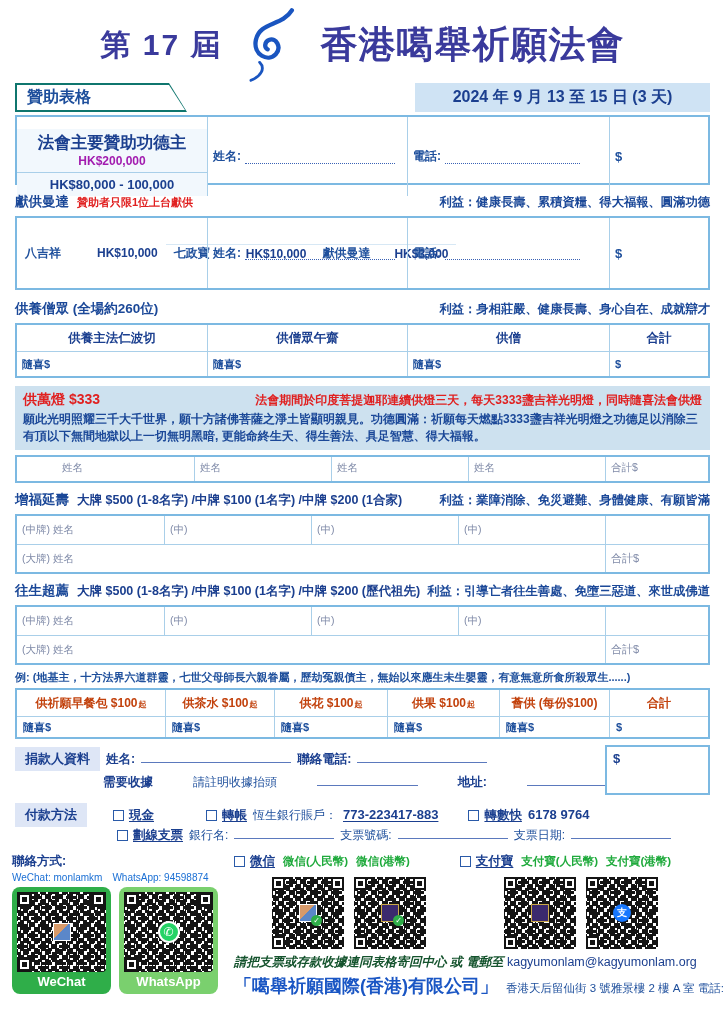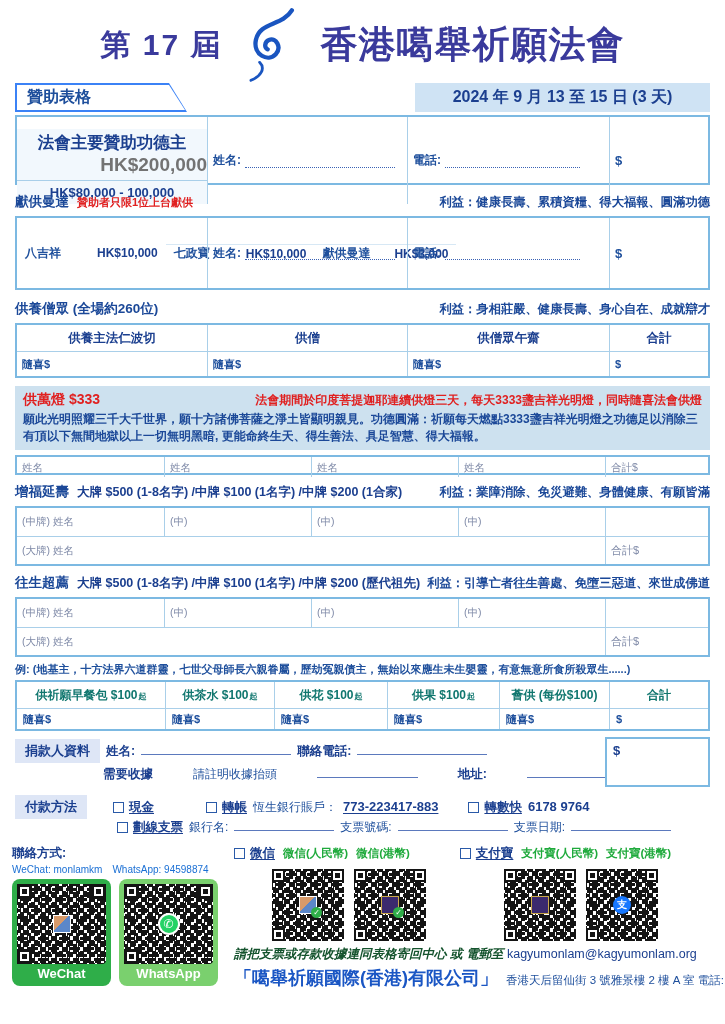--- a/index.html
+++ b/index.html
@@ -8,21 +8,21 @@
   .page { position:relative; width:725px; height:1024px; }
 
   
   .hdr { display:flex; align-items:center; justify-content:center; gap:18px; padding-top:10px; height:80px; }
   .ed { font-size:30px; font-weight:bold; color:#3a3a9c; letter-spacing:2px; }
   .logo svg { display:block; }
   .ttl { font-size:37px; font-weight:bold; color:#3a3a9c; letter-spacing:1px; }
 
   
   .tabrow { display:flex; justify-content:space-between; align-items:flex-end; margin:2px 15px 0; height:30px; }
-  .tab-outer { position:relative; width:172px; height:29px; background:#3b82f6;
+  .tab-outer { position:relative; width:172px; height:29px; background:#0f766e;
     clip-path:polygon(0 0, calc(100% - 18px) 0, 100% 100%, 0 100%); }
   .tab-inner { position:absolute; left:2px; top:2px; bottom:2px; right:2px; background:#fff;
     clip-path:polygon(0 0, calc(100% - 16px) 0, 100% 100%, 0 100%);
     display:flex; align-items:center; padding-left:10px; font-size:16px; font-weight:bold; color:#1e4f9c; }
   .datebar { width:295px; height:29px; background:#cfe3f4; display:flex; align-items:center; justify-content:center;
     font-size:16px; font-weight:bold; color:#1b3f8f; }
 
   
   .box { border:2px solid #7cb9e2; margin:3px 15px 0; display:grid; background:#fff; }
   .c { border-left:1px solid #a9cfe9; padding:2px 5px; display:flex; align-items:center; }
@@ -30,21 +30,21 @@
   .lbl { font-size:12px; font-weight:bold; color:#1e4f9c; margin-right:4px; white-space:nowrap; }
   .dotline { display:inline-block; border-bottom:1.5px dotted #3a62b5; height:14px; }
   .sline { display:inline-block; border-bottom:1.5px solid #5b79bd; height:13px; }
   .w200{width:200px}.w150{width:150px}.w135{width:135px}.w130{width:130px}.w110{width:110px}.w100{width:100px}
 
   
   .box1 { grid-template-columns:190px 200px 202px 1fr; height:70px; }
   .leftcol { flex-direction:column; justify-content:center; background:#f2f8fd; padding:0;margin-top:12px; }
   .ms-top { width:100%; text-align:center; border-bottom:1px solid #a9cfe9; padding:3px 0 4px; }
   .ms-title { font-size:16.5px; font-weight:bold; color:#1b3f8f; }
-  .ms-t1 { font-size:19px; font-weight:bold; color:#737373;text-align:right; }
+  .ms-t1 { font-size:12px; font-weight:bold; color:#a21caf; }
   .ms-bot { width:100%; text-align:center; font-size:13px; font-weight:bold; color:#1b3f8f; padding:4px 0; }
   .dollarcell { font-size:13px; font-weight:bold; align-items:center; }
 
   
   .hrow { display:flex; align-items:baseline; margin:8px 15px 0; height:20px; }
   .htitle { font-size:13.5px; font-weight:bold; color:#1b4898; white-space:nowrap; }
   .hprice { font-size:12.5px; font-weight:bold; color:#1b3f8f; margin-left:8px; white-space:nowrap; }
   .hred { font-size:11px; font-weight:bold; color:#e02020; margin-left:8px; }
   .hbenefit { margin-left:auto; font-size:12.3px; font-weight:bold; color:#1b4898; white-space:nowrap; }
 
@@ -60,33 +60,33 @@
   .box3 { grid-template-columns:190px 200px 202px 1fr; grid-template-rows:26px 25px; }
   .thc { justify-content:center; font-size:12.5px; font-weight:bold; color:#1b3f8f; }
   .suix { font-size:11px; font-weight:bold; color:#1e4f9c; border-top:1px solid #a9cfe9; align-items:center; }
 
   
   .lamps { margin:8px 15px 0; background:#cde1ef; padding:5px 8px 6px; }
   .lamps-top { display:flex; align-items:baseline; }
   .lamps-title { font-size:14px; font-weight:bold; color:#e02020; white-space:nowrap; }
   .lamps-note { margin-left:auto; font-size:12px; font-weight:bold; color:#e02020; white-space:nowrap; }
   .lamps-desc { margin-top:2px; font-size:12px; font-weight:bold; color:#1b4898; line-height:1.38; }
-  .namesbox { grid-template-columns:repeat(4,1fr) 103px; height:20px; margin-top:5px; }
+  .namesbox { grid-template-columns:repeat(4,1fr) 103px; height:28px; margin-top:5px;padding-left:40px; }
   .namecell-g { font-size:10.5px; color:#7f8aa8; align-items:flex-start; padding-top:4px; }
 
   
   .plq { grid-template-columns:repeat(4,1fr) 103px; grid-template-rows:28px 28px; }
   .gray { font-size:10.5px; color:#7f8aa8; }
   .r2span { grid-column:1/5; border-top:1px solid #a9cfe9; border-left:none; }
   .r2tot { grid-column:5/6; border-top:1px solid #a9cfe9; border-left:1px solid #a9cfe9; font-size:11px; color:#7f8aa8; }
   .example { margin:5px 15px 0; font-size:11px; font-weight:bold; color:#1e4f9c; }
 
   
   .box6 { grid-template-columns:148px 109px 113px 112px 110px 1fr; grid-template-rows:26px 21px; }
-  .offh { justify-content:center; font-size:12px; font-weight:bold; color:#0f766e; white-space:nowrap; padding:2px 2px; }
+  .offh { justify-content:center; font-size:12px; font-weight:bold; color:#c2410c; white-space:nowrap; padding:2px 2px; }
   .qi { font-size:8px; margin-left:1px; align-self:flex-end; padding-bottom:4px; }
   .box6 .suix { padding-left:6px; }
 
   
   .donor { position:relative; margin:8px 15px 0; height:52px; }
   .drow { display:flex; align-items:baseline; gap:6px; height:26px; }
   .chip { background:#dee6f6; color:#1b3f8f; font-weight:bold; font-size:13px; padding:3px 10px; white-space:nowrap; }
   .blbl { font-size:12.5px; font-weight:bold; color:#1b3f8f; white-space:nowrap; }
   .nlbl { font-size:12px; color:#1e4f9c; white-space:nowrap; }
   .totlbl { font-size:13.5px; font-weight:bold; color:#1b3f8f; margin-left:auto; margin-right:68px; }
@@ -224,22 +224,22 @@
     </div>
   </div>
 
   <div class="hrow" style="margin-top:10px">
     <span class="htitle">供養僧眾  (全場約260位)</span>
     <span class="hbenefit">利益：身相莊嚴、健康長壽、身心自在、成就辯才</span>
   </div>
 
   <div class="box box3">
     <div class="c first thc">供養主法仁波切</div>
+    <div class="c thc">供僧眾午齋</div>
     <div class="c thc">供僧</div>
-    <div class="c thc">供僧眾午齋</div>
     <div class="c thc">合計</div>
     <div class="c first suix">隨喜$</div>
     <div class="c suix">隨喜$</div>
     <div class="c suix">隨喜$</div>
     <div class="c suix">$</div>
   </div>
 
   <div class="lamps">
     <div class="lamps-top">
       <span class="lamps-title">供萬燈  $333</span>

